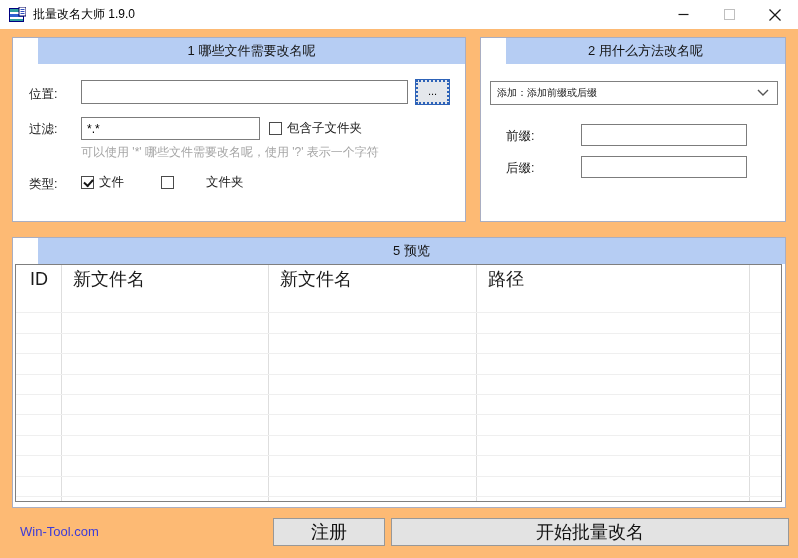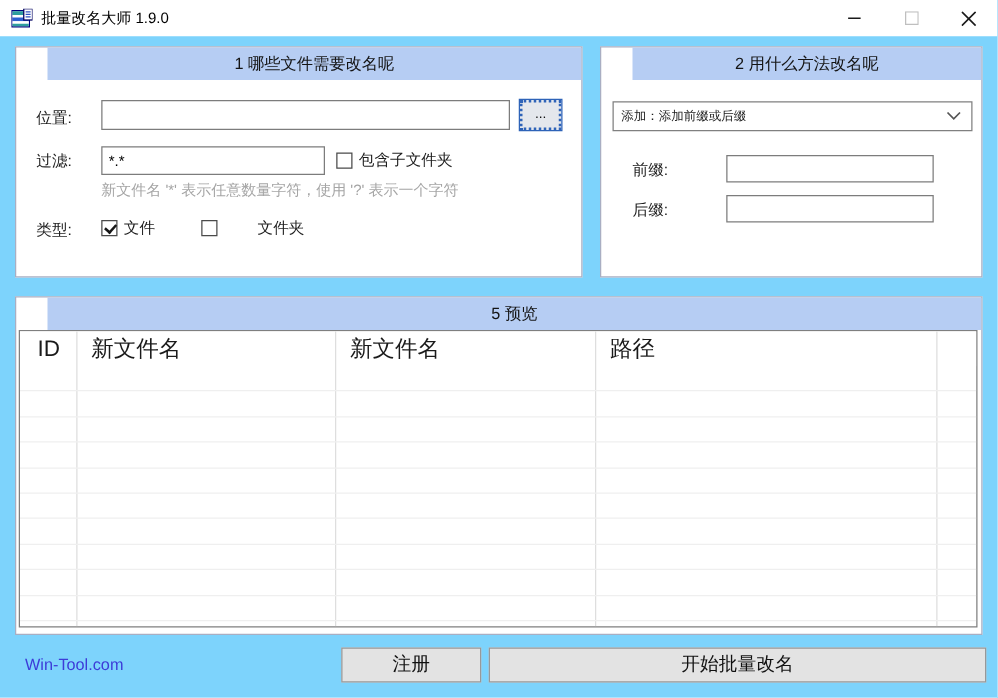--- a/index.html
+++ b/index.html
@@ -1,18 +1,18 @@
 <!DOCTYPE html>
 <html><head>
 <meta charset="utf-8">
 <style>
   html,body{margin:0;padding:0;}
   .window{
     position:relative;width:798px;height:558px;overflow:hidden;
-    background:#7dd3fc;
+    background:#fdba74;
     font-family:"Liberation Sans","DejaVu Sans",sans-serif;
     color:#1c1c1c;
     -webkit-font-smoothing:antialiased;
   }
   
   .titlebar{position:absolute;top:0;left:0;right:0;height:29px;background:#ffffff;display:flex;align-items:center;}
   .app-icon{width:17px;height:16px;margin-left:9px;display:inline-block;}
   .titlebar .title{margin-left:7px;font-size:12px;color:#000;}
   .win-controls{position:absolute;right:0;top:0;height:29px;display:flex;}
   .wc{width:46px;height:29px;display:flex;align-items:center;justify-content:center;}
@@ -47,21 +47,21 @@
   
   .table{position:absolute;left:2px;right:3px;top:26px;bottom:5px;background:#fff;border:1px solid #7f7f7f;overflow:hidden;}
   .t-header{position:absolute;left:0;right:0;top:0;height:28px;background:#fff;}
   .t-header .hcell{position:absolute;top:0;height:28px;line-height:28px;font-size:18px;color:#1a1a1a;}
   .vline{position:absolute;top:0;bottom:0;width:1px;background:#dedede;}
   .t-body{position:absolute;left:0;right:0;top:28px;bottom:0;}
   .t-row{height:19.4px;border-bottom:1px solid #efefef;}
   
   .footer-link{position:absolute;left:20px;top:524px;font-size:13px;color:#3c3cd8;cursor:pointer;}
   .btn{position:absolute;top:518px;height:28px;box-sizing:border-box;background:#e3e3e3;border:1px solid #989898;
-    font-family:inherit;font-size:15px;color:#111;text-align:center;line-height:26px;}
+    font-family:inherit;font-size:18px;color:#111;text-align:center;line-height:26px;}
   .btn-register{left:273px;width:112px;}
   .btn-start{left:391px;width:398px;}
 </style>
 </head>
 <body>
 
 <div class="window">
 
   <div class="titlebar">
     <span class="app-icon">
@@ -107,21 +107,21 @@
     <div class="browse-btn">...</div>
 
     <span class="lbl" style="left:16px;top:83px;">过滤:</span>
     <input class="txt filter-input" type="text" value="*.*" style="">
 
     <div class="cb-wrap" style="left:256px;top:82px;">
       <span class="cb" data-checked="false"></span>
       <span>包含子文件夹</span>
     </div>
 
-    <span class="hint">新文件名 '*' 表示任意数量字符，使用 '?' 表示一个字符</span>
+    <span class="hint">可以使用 '*' 哪些文件需要改名呢，使用 '?' 表示一个字符</span>
 
     <span class="lbl" style="left:16px;top:138px;">类型:</span>
     <div class="cb-wrap" style="left:68px;top:136px;">
       <span class="cb" data-checked="true"></span>
       <span>文件</span>
     </div>
     <div class="cb-wrap" style="left:148px;top:136px;gap:32px;">
       <span class="cb" data-checked="false"></span>
       <span>文件夹</span>
     </div>

